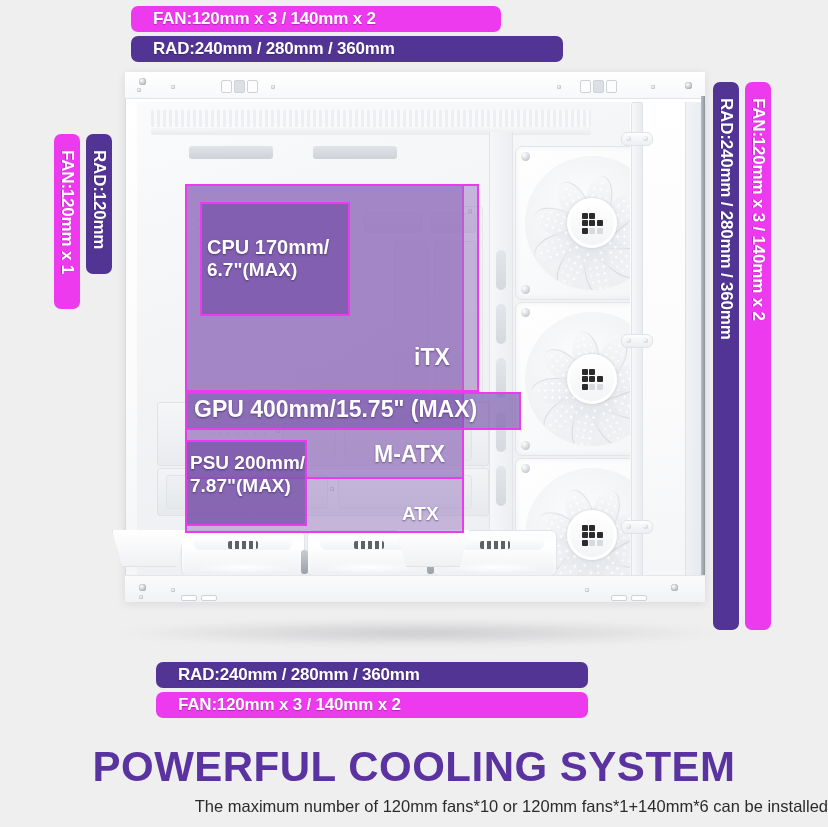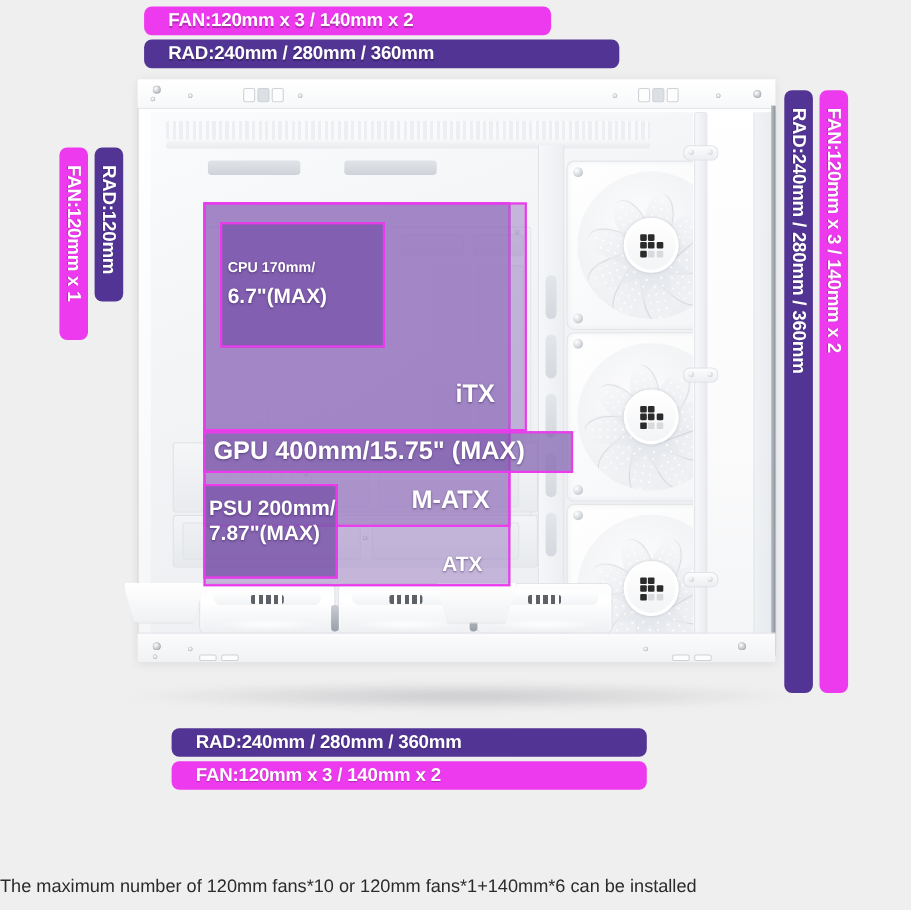--- a/index.html
+++ b/index.html
@@ -258,21 +258,21 @@
     text-shadow:0 1px 2px rgba(40,20,70,.55);
     white-space:nowrap;line-height:1.12;
   }
 
   
   #headline{
     position:absolute;left:0;top:743px;width:828px;text-align:center;
     color:#5b33a0;font-weight:bold;font-size:42px;letter-spacing:.5px;
   }
   #subline{
-    position:absolute;left:0;top:797px;width:828px;text-align:left;
+    position:absolute;left:0;top:797px;width:828px;text-align:right;
     color:#2b2b2b;font-size:16.5px;
   }
 </style>
 </head>
 <body>
 
 <div id="stage">
 
   <div class="pill magenta h" style="left:131px;top:6px;width:370px;height:26px;">FAN:120mm x 3 / 140mm x 2</div>
   <div class="pill purple h" style="left:131px;top:36px;width:432px;height:26px;">RAD:240mm / 280mm / 360mm</div>
@@ -499,28 +499,29 @@
   <div class="ov ov-matx" style="left:185px;top:184px;width:279px;height:295px;"></div>
 
   <div class="ov ov-itx" style="left:185px;top:184px;width:294px;height:208px;"></div>
 
   <div class="ov ov-cpu" style="left:200px;top:202px;width:150px;height:114px;"></div>
 
   <div class="ov ov-gpu" style="left:185px;top:392px;width:336px;height:38px;"></div>
 
   <div class="ov ov-psu" style="left:185px;top:440px;width:122px;height:86px;"></div>
 
-  <div class="ov-text" style="left:207px;top:236px;font-size:13px;text-align:center;">CPU 170mm/</div>
+  <div class="ov-text" style="left:207px;top:236px;font-size:20px;text-align:center;">CPU 170mm/</div>
   <div class="ov-text" style="left:207px;top:259px;font-size:19px;">6.7"(MAX)</div>
 
   <div class="ov-text" style="left:414px;top:345px;font-size:23px;">iTX</div>
 
   <div class="ov-text" style="left:194px;top:397px;font-size:23px;">GPU 400mm/15.75" (MAX)</div>
 
   <div class="ov-text" style="left:190px;top:452px;font-size:19px;">PSU 200mm/</div>
   <div class="ov-text" style="left:190px;top:475px;font-size:19px;">7.87"(MAX)</div>
 
   <div class="ov-text" style="left:374px;top:442px;font-size:23px;">M-ATX</div>
   <div class="ov-text" style="left:402px;top:503px;font-size:19px;">ATX</div>
 
+  <div id="headline">POWERFUL COOLING SYSTEM</div>
   <div id="subline">The maximum number of 120mm fans*10 or 120mm fans*1+140mm*6 can be installed</div>
 
 </div>
 
 </body></html>

